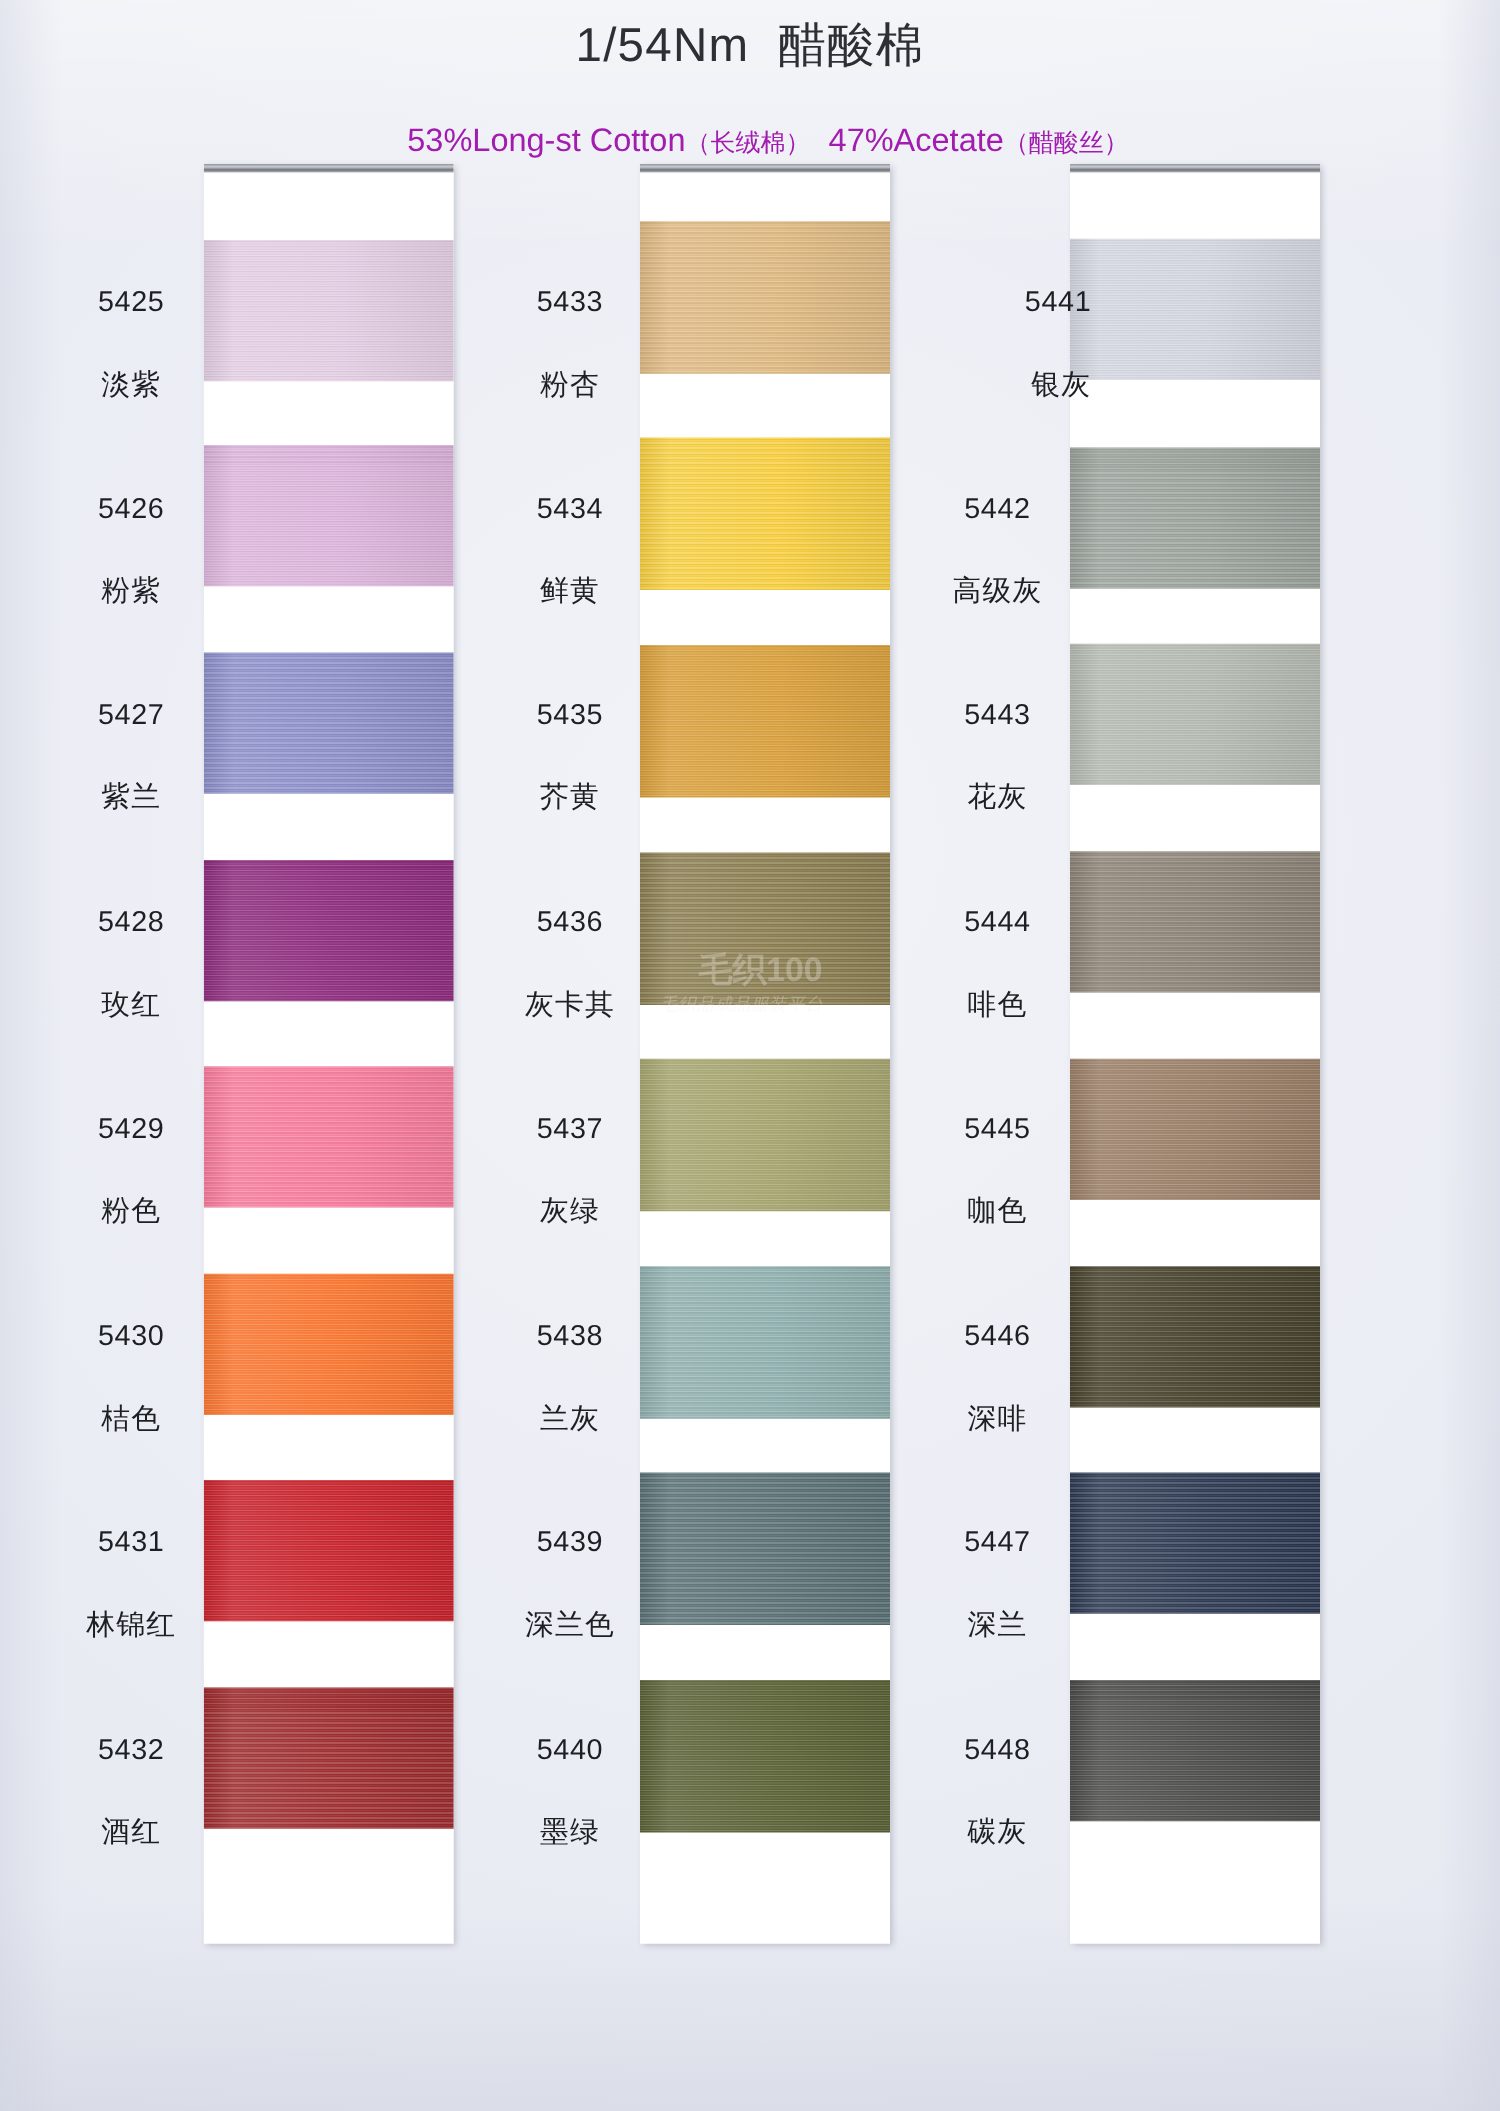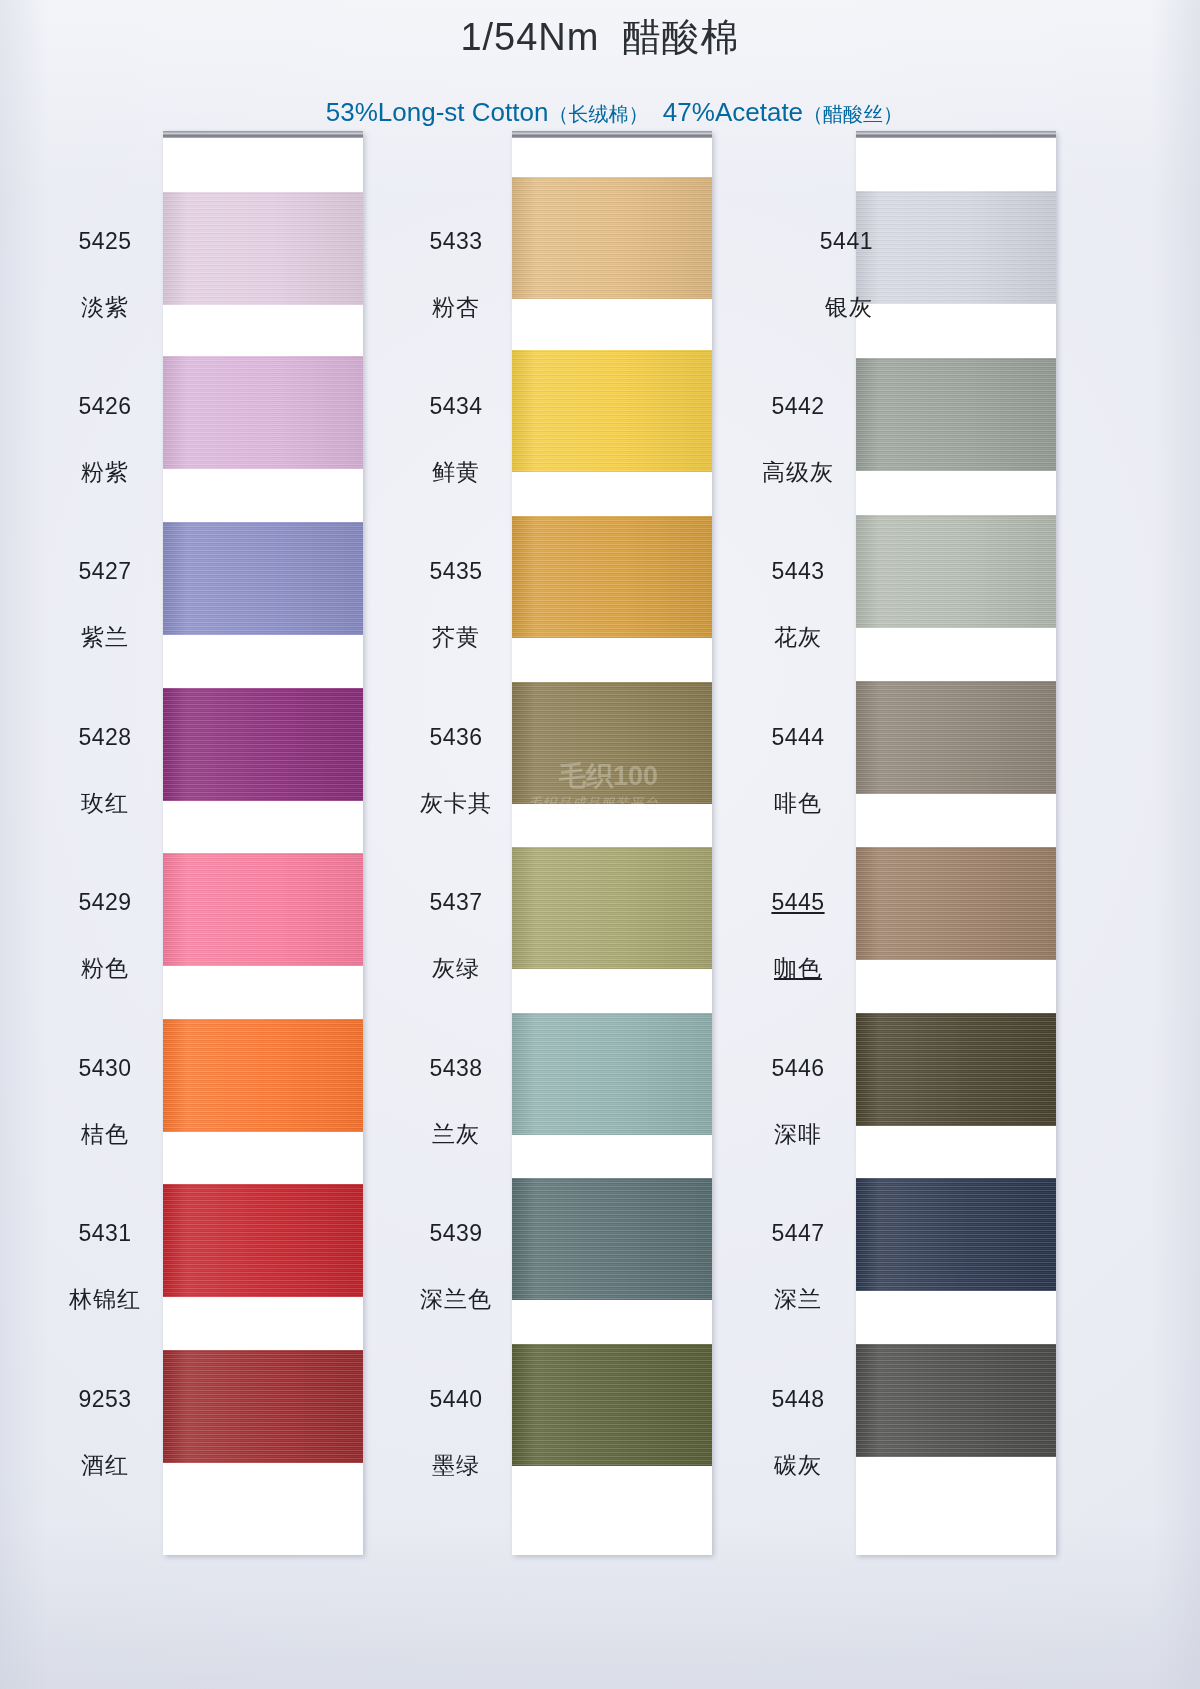--- a/index.html
+++ b/index.html
@@ -44,21 +44,21 @@
   .title {
     font-size: 38px;
     color: #2c2f33;
     letter-spacing: 1px;
     line-height: 1.15;
     white-space: pre;
   }
   .subtitle {
     margin-top: 6px;
     font-size: 26px;
-    color: #0369a1;
+    color: #a21caf;
     line-height: 1.2;
     white-space: pre;
   }
   .subtitle .small {
     font-size: 20px;
   }
 
   
   .board {
     position: absolute;
@@ -210,21 +210,21 @@
     </div>
     <div class="label lab-left" style="top: 1053px;">
       <div class="code">5430</div>
       <div class="name">桔色</div>
     </div>
     <div class="label lab-left" style="top: 1218px;">
       <div class="code">5431</div>
       <div class="name">林锦红</div>
     </div>
     <div class="label lab-left" style="top: 1384px;">
-      <div class="code">9253</div>
+      <div class="code">5432</div>
       <div class="name">酒红</div>
     </div>
     <div class="column col1">
       <div class="card">
         <div class="clip"></div>
         <div class="swatch" style="top: 61px; height: 113px; background: rgb(228, 207, 228);"></div>
         <div class="swatch" style="top: 225px; height: 113px; background: rgb(221, 182, 221);"></div>
         <div class="swatch" style="top: 391px; height: 113px; background: rgb(139, 142, 201);"></div>
         <div class="swatch" style="top: 557px; height: 113px; background: rgb(142, 44, 126);"></div>
         <div class="swatch" style="top: 722px; height: 113px; background: rgb(251, 126, 160);"></div>
@@ -287,21 +287,21 @@
       <div class="name">高级灰</div>
     </div>
     <div class="label lab-right" style="top: 556px;">
       <div class="code">5443</div>
       <div class="name">花灰</div>
     </div>
     <div class="label lab-right" style="top: 722px;">
       <div class="code">5444</div>
       <div class="name">啡色</div>
     </div>
-    <div class="label lab-right" style="top: 887px; text-decoration: underline;">
+    <div class="label lab-right" style="top: 887px;">
       <div class="code">5445</div>
       <div class="name">咖色</div>
     </div>
     <div class="label lab-right" style="top: 1053px;">
       <div class="code">5446</div>
       <div class="name">深啡</div>
     </div>
     <div class="label lab-right" style="top: 1218px;">
       <div class="code">5447</div>
       <div class="name">深兰</div>

